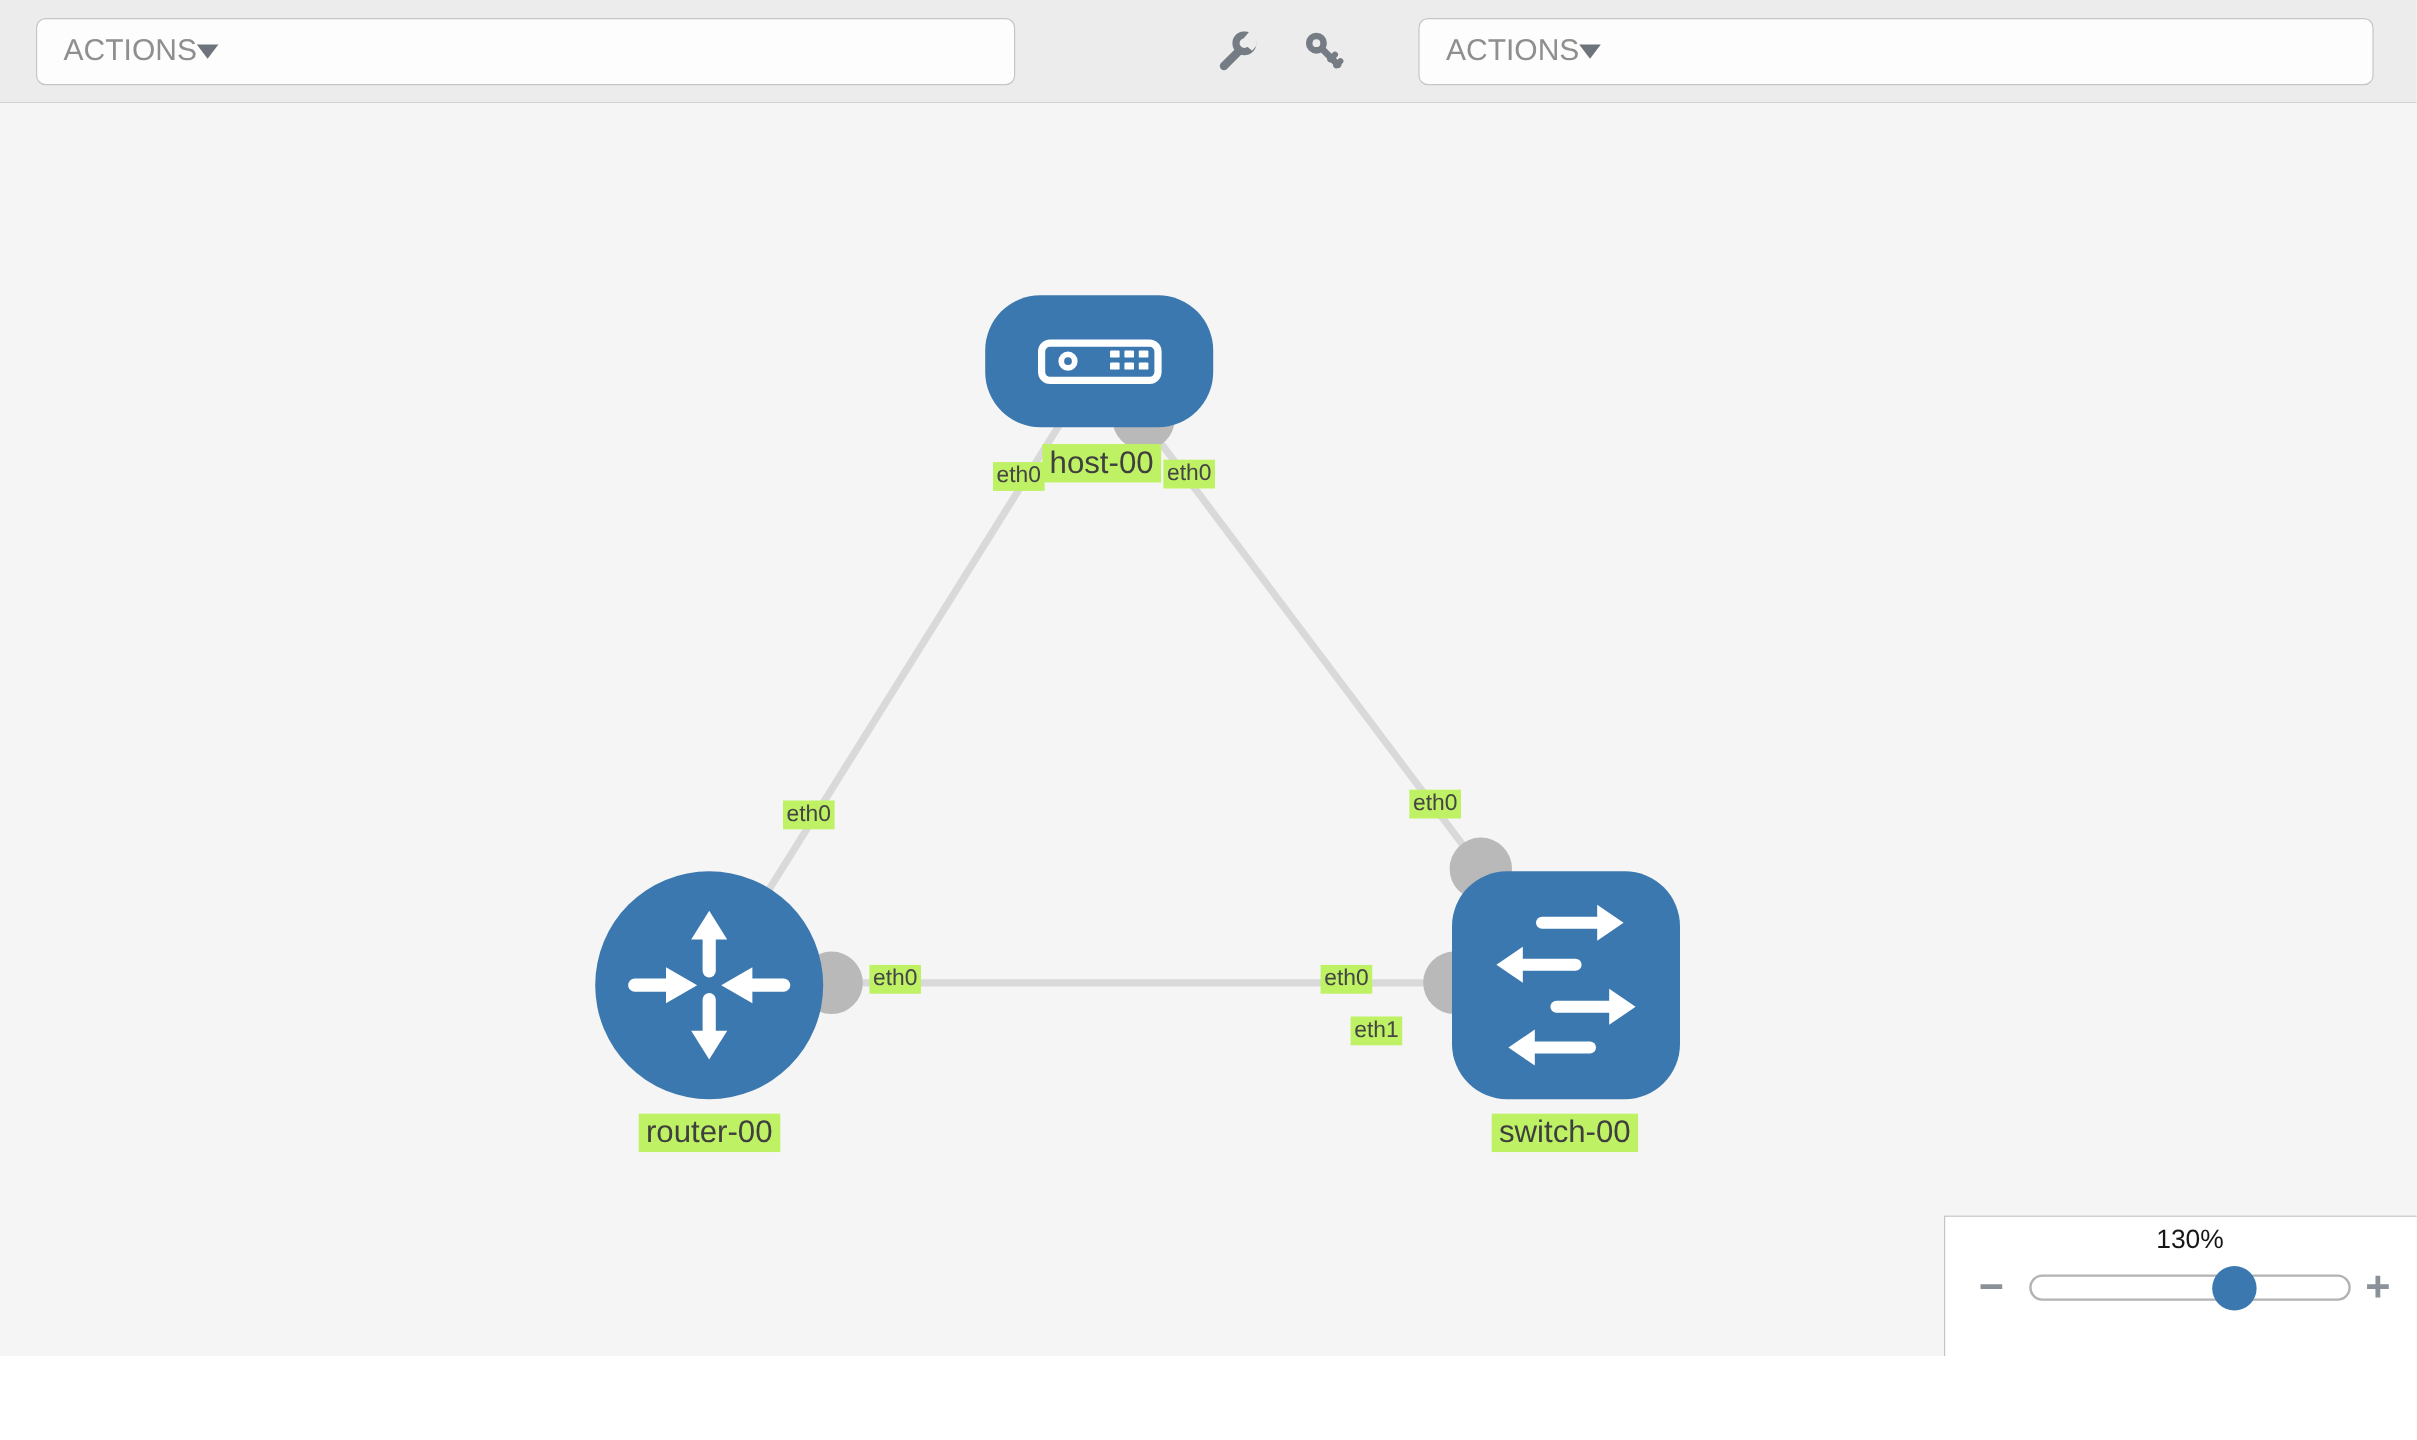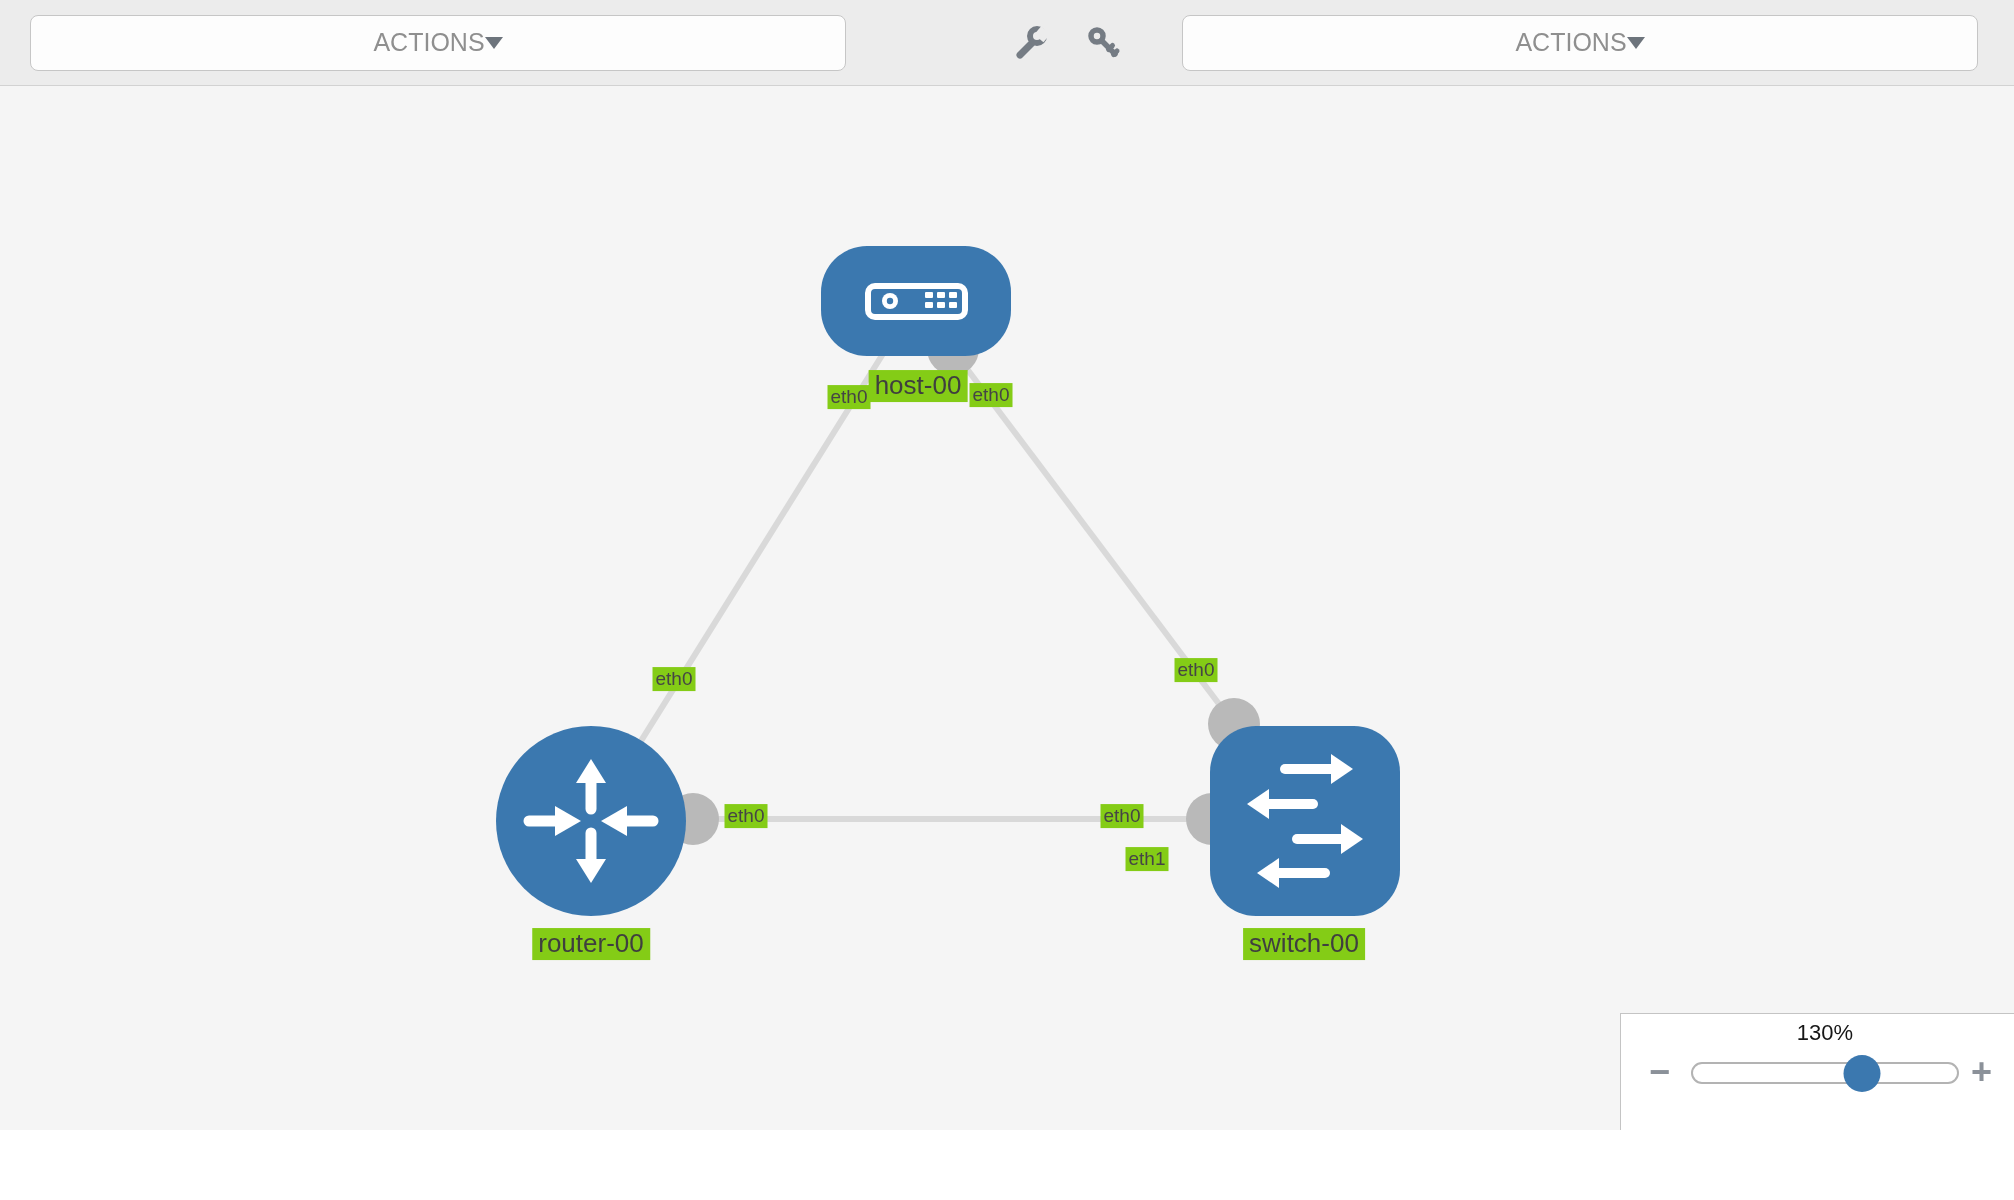--- a/index.html
+++ b/index.html
@@ -13,33 +13,33 @@
   .close-btn{position:absolute;top:14px;right:32px;width:42px;height:42px;border-radius:50%;
              background:#c6c6c6;cursor:pointer;}
   .close-btn .bar{position:absolute;left:10px;top:18.5px;width:22px;height:5px;background:#fff;border-radius:2px;}
   .close-btn .bar.a{transform:rotate(45deg);}
   .close-btn .bar.b{transform:rotate(-45deg);}
 
   
   .toolbar{height:86px;background:#ececec;border-bottom:1px solid #d2d2d2;
            display:flex;align-items:center;padding:0 36px 0 30px;box-sizing:border-box;}
   .select-box{height:56px;background:#fdfdfd;border:1px solid #c6c6c6;border-radius:8px;
-              display:flex;align-items:center;justify-content:center;
+              display:flex;align-items:center;justify-content:flex-start;
               padding:0 22px;box-sizing:border-box;color:#8f8f8f;font-size:25px;cursor:pointer;}
   .select-actions{width:816px;}
   .select-search{width:796px;margin-left:30px;}
   .caret{width:0;height:0;border-left:9px solid transparent;border-right:9px solid transparent;
          border-top:12px solid #6d747c;}
   .tool-icons{margin-left:auto;margin-right:30px;display:flex;align-items:center;gap:38px;}
   .tool-btn{width:36px;height:36px;display:flex;align-items:center;justify-content:center;cursor:pointer;}
 
   
   .canvas{position:relative;height:1044px;background:#f5f5f5;overflow:hidden;}
   .canvas svg{position:absolute;left:0;top:0;}
-  .topo-label{position:absolute;transform:translate(-50%,-50%);background:#84cc16;color:#454545;
+  .topo-label{position:absolute;transform:translate(-50%,-50%);background:#bef264;color:#454545;
               white-space:nowrap;line-height:1.15;}
   .node-label{font-size:26px;padding:1px 6px;color:#3f3f3f;}
   .iface-label{font-size:19px;padding:1px 3px;}
 
   
   .zoom-panel{position:absolute;left:1620px;top:927px;width:400px;height:140px;background:#fff;
               border:1px solid #c4c4c4;z-index:5;}
   .zoom-level{position:absolute;left:70px;top:6px;width:268px;text-align:center;
               font-size:22px;color:#161616;}
   .zoom-minus,.zoom-plus{position:absolute;top:38px;font-size:36px;font-weight:bold;color:#8b9199;

